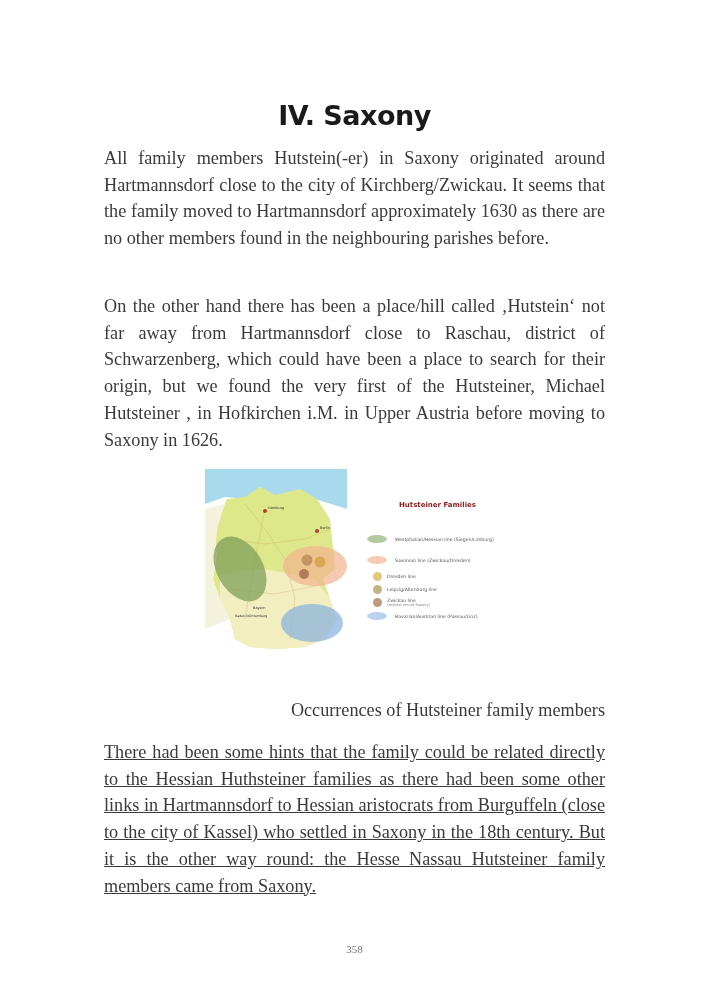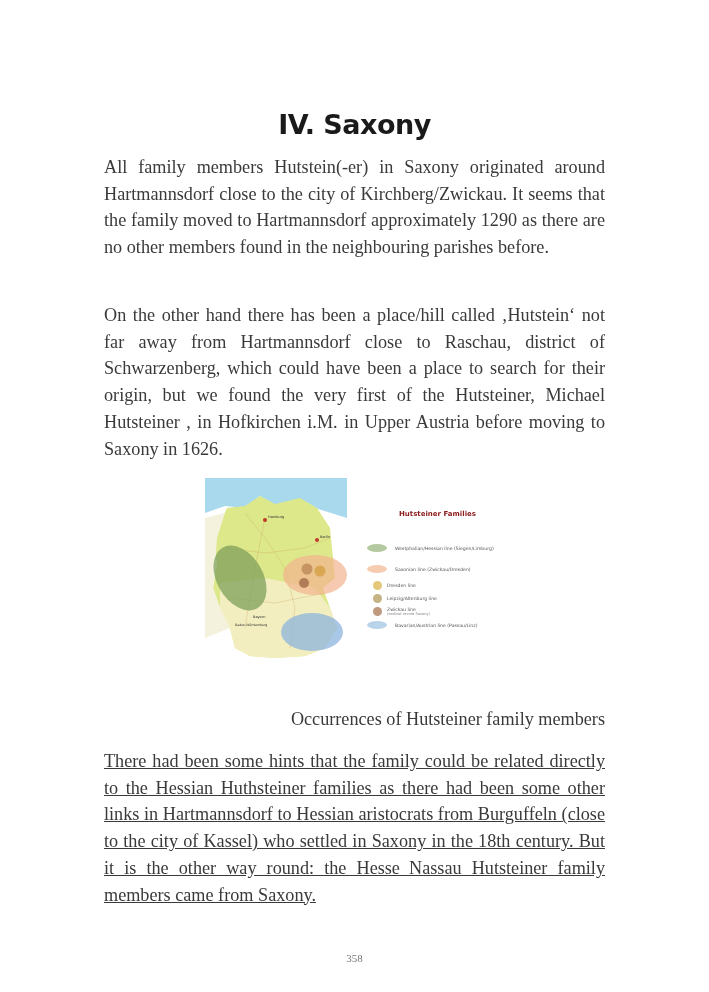--- a/index.html
+++ b/index.html
@@ -1,17 +1,17 @@
 <!DOCTYPE html>
 <html><head>
 <meta charset="utf-8">
 <style>
   html, body { margin: 0; padding: 0; background: #ffffff; }
   body { width: 709px; height: 992px; position: relative; overflow: hidden; }
-  .page { position: absolute; left: 0; top: 9px; width: 709px; height: 964px; }
+  .page { position: absolute; left: 0; top: 0; width: 709px; height: 964px; }
   .title {
     position: absolute; left: 0; top: 82px; width: 709px; text-align: center;
     font-family: "DejaVu Sans", sans-serif; font-weight: bold; font-size: 27px;
     color: #1a1a1a; letter-spacing: -0.5px;
   }
   .para {
     position: absolute; left: 104px; width: 501px;
     font-family: "Liberation Serif", serif; font-size: 18.2px; line-height: 26.7px;
     color: #3a3a3a; text-align: justify; margin: 0;
   }
@@ -44,21 +44,21 @@
     font-family: "Liberation Serif", serif; font-size: 11px; color: #777;
   }
 </style>
 </head>
 <body>
 
 <div class="page">
 
   <h1 class="title">IV. Saxony</h1>
 
-  <p class="para p1">All family members Hutstein(-er) in Saxony originated around Hartmannsdorf close to the city of Kirchberg/Zwickau. It seems that the family moved to Hartmannsdorf approximately 1290 as there are no other members found in the neighbouring parishes before.</p>
+  <p class="para p1">All family members Hutstein(-er) in Saxony originated around Hartmannsdorf close to the city of Kirchberg/Zwickau. It seems that the family moved to Hartmannsdorf approximately 1630 as there are no other members found in the neighbouring parishes before.</p>
   <p class="para p2">On the other hand there has been a place/hill called ‚Hutstein‘ not far away from Hartmannsdorf close to Raschau, district of Schwarzenberg, which could have been a place to search for their origin, but we found the very first of the Hutsteiner, Michael Hutsteiner , in Hofkirchen i.M. in Upper Austria before moving to Saxony in 1626.</p>
 
   <div class="figure">
     <div class="map">
       <svg width="142" height="186" viewBox="0 0 142 186">
         <rect x="0" y="0" width="142" height="186" fill="#ffffff"></rect>
 
         <path d="M0 0 H142 V40 L110 30 L95 22 L70 28 L55 18 L40 30 L20 28 L0 35 Z" fill="#a9d9ec"></path>
 
         <path d="M22 30 L40 28 L55 18 L70 26 L95 20 L112 30 L125 50 L128 80 L130 100 L118 110 L125 130 L132 150 L120 170 L100 178 L70 180 L45 178 L30 170 L25 150 L15 130 L8 110 L12 85 L8 60 Z" fill="#dde88a"></path>

